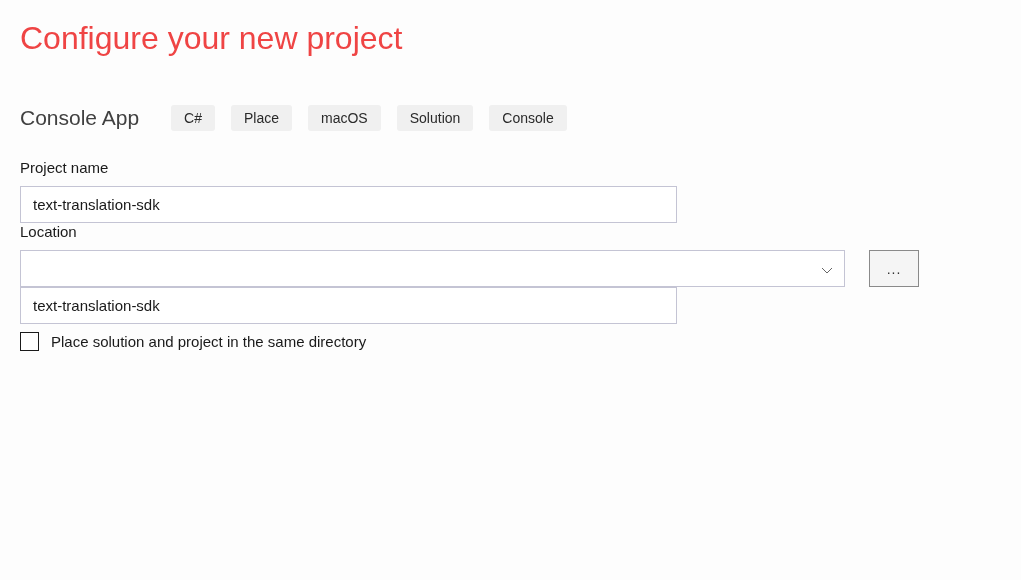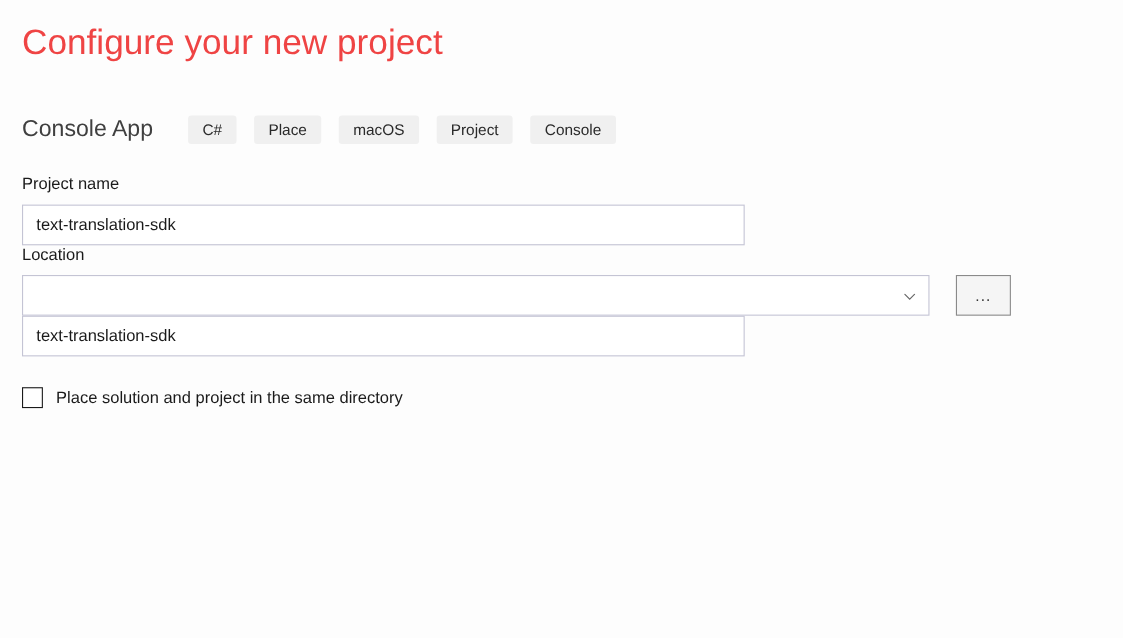--- a/index.html
+++ b/index.html
@@ -105,21 +105,21 @@
       height: 17px;
     }
     .info-icon svg {
       width: 17px;
       height: 17px;
     }
     .checkbox-row {
       display: flex;
       align-items: center;
       gap: 12px;
-      margin-top: 28px;
+      margin-top: 8px;
     }
     .checkbox {
       width: 19px;
       height: 19px;
       border: 1.5px solid #1a1a1a;
       background: #ffffff;
       cursor: pointer;
       flex-shrink: 0;
     }
     .checkbox-label {
@@ -130,21 +130,21 @@
 </head>
 <body>
 
 <h1 class="page-title">Configure your new project</h1>
 
 <div class="template-row">
   <span class="template-name">Console App</span>
   <span class="tag">C#</span>
   <span class="tag">Place</span>
   <span class="tag">macOS</span>
-  <span class="tag">Project</span>
+  <span class="tag">Solution</span>
   <span class="tag">Console</span>
 </div>
 
 <div class="field-group">
   <div class="field-label">Project name</div>
   <input type="text" class="text-input" value="text-translation-sdk" style="">
 </div>
 
 <div class="field-group">
   <div class="field-label">Location</div>

